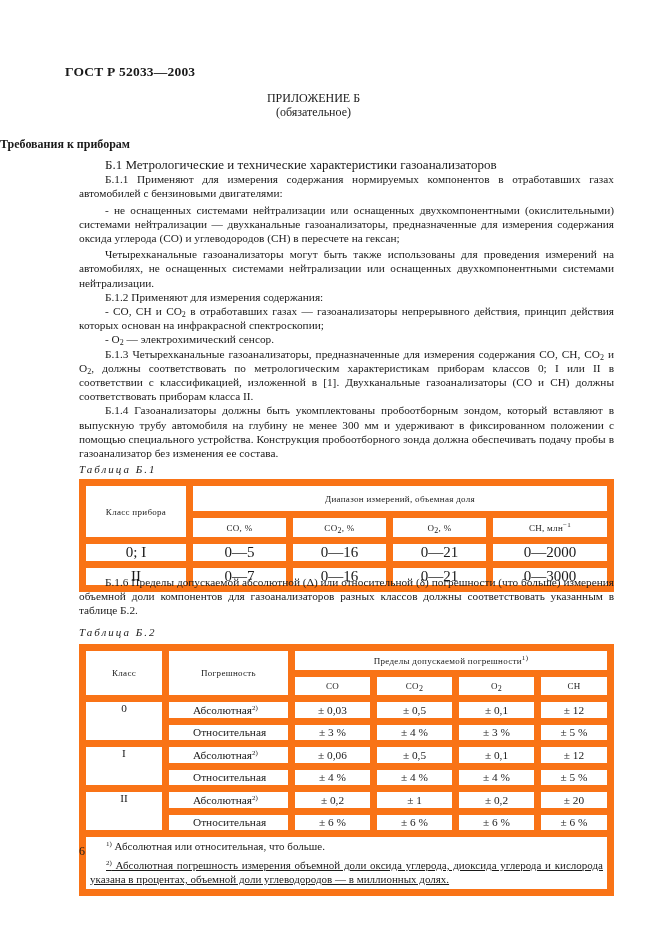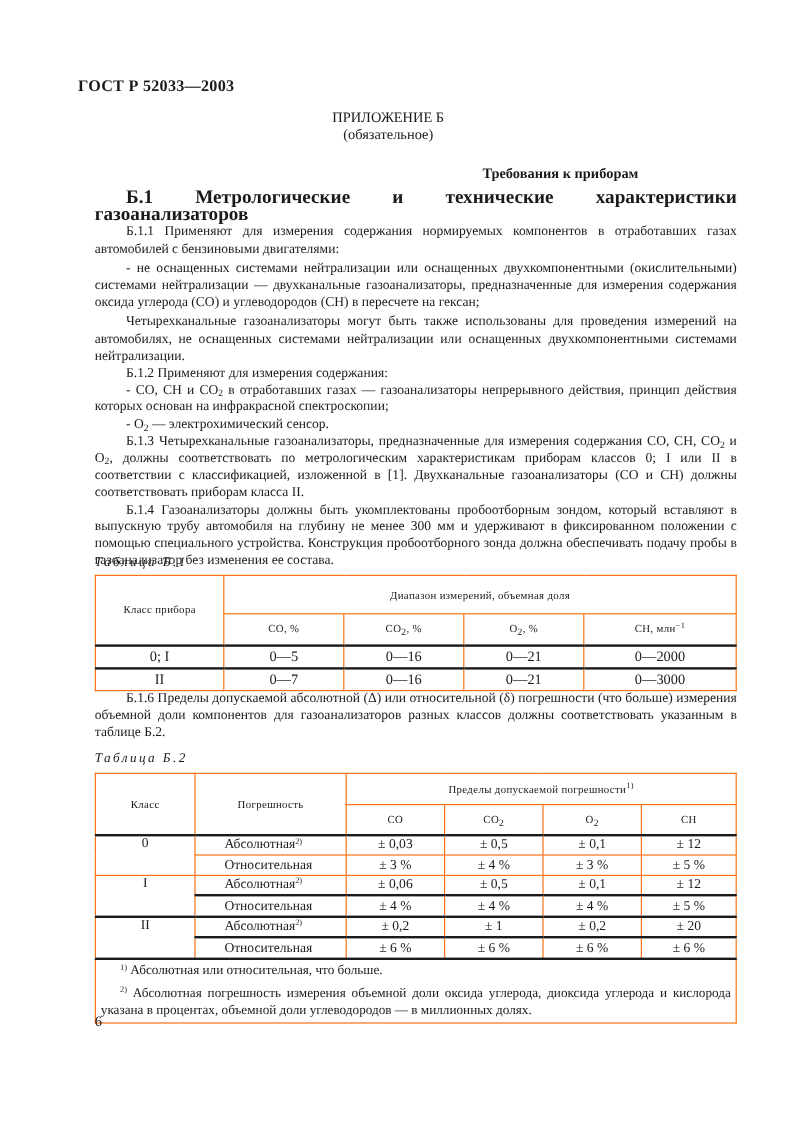--- a/index.html
+++ b/index.html
@@ -6,47 +6,47 @@
   body {
     width:661px; height:936px; position:relative; overflow:hidden;
     font-family:"Liberation Serif", "DejaVu Serif", serif;
     color:#1a1a1a;
   }
   .page-header {
     position:absolute; left:65px; top:64px;
     font-size:13.5px; font-weight:bold; letter-spacing:0.2px;
   }
   .appendix-title {
-    position:absolute; left:10px; width:627px; top:91px;
+    position:absolute; left:0; width:627px; top:91px;
     text-align:center; font-size:12px; line-height:14px;
   }
   .section-title {
     position:absolute; left:0; width:532px; top:137px;
-    text-align:right; font-size:12px; font-weight:bold;
+    text-align:left; font-size:12px; font-weight:bold;
   }
   .body-text {
     position:absolute; left:79px; width:535px; top:158px;
     font-size:11.3px; line-height:14.2px; text-align:justify;
   }
   .body-text p { margin:0; }
   .body-text .ind { text-indent:26px; }
   .body-text h2 {
-    margin:0; font-size:16px; font-weight:bold; text-indent:26px; line-height:14.2px;
+    margin:0; font-size:13px; font-weight:normal; text-indent:26px; line-height:14.2px;
   }
   .body-text .gap { margin-top:2px; }
   sub { font-size:8px; vertical-align:-2px; line-height:0; }
   sup { font-size:7px; vertical-align:4px; line-height:0; }
   .table-label {
     position:absolute; left:79px; font-size:11px; letter-spacing:2px;font-style:italic;
   }
   table { border-collapse:collapse; position:absolute; left:79px; width:535px; }
-  td, th { border:1px solid #f97316; text-align:center; font-weight:normal; padding:0; }
+  td, th { border:7px solid #f97316; text-align:center; font-weight:normal; padding:0; }
   .t1 { top:479px; }
   .t1 th { font-size:9px; letter-spacing:0.3px; }
-  .t1 td { font-size:12px; height:17px; }
+  .t1 td { font-size:15px; height:17px; }
   .t1 .thick-top td { border-top:2.5px solid #1a1a1a; }
   .t1 { border:1.5px solid #1a1a1a; }
   .t2 { top:644px; border:1.5px solid #1a1a1a; }
   .t2 th { font-size:9px; letter-spacing:0.3px;margin-left:11px; }
   .t2 td { font-size:11.3px; height:15.5px; }
   .t2 td.left { text-align:left; padding-left:24px; }
   .t2 .thick-top td { border-top:2.5px solid #1a1a1a; }
   .t2 .foot td { text-align:left; font-size:11px; line-height:14px; padding:2px 4px 3px 4px; border-top:2.5px solid #1a1a1a;margin-left:44px; }
   .t2 .foot p { margin:0; text-align:justify; }
   .t2 .foot .ind { text-indent:16px; }
@@ -184,19 +184,19 @@
   <tr class="thick-top">
     <td class="left">Относительная</td>
     <td>± 6 %</td>
     <td>± 6 %</td>
     <td>± 6 %</td>
     <td>± 6 %</td>
   </tr>
   <tr class="foot">
     <td colspan="6">
       <p class="ind"><sup>1)</sup><span> Абсолютная или относительная, что больше.</span></p>
-      <p class="ind" style="margin-top:5px;"><sup>2)</sup><span> Абсолютная погрешность измерения объемной доли оксида углерода, диоксида углерода и кислорода указана в процентах, объемной доли углеводородов — в миллионных долях.</span></p>
+      <p class="ind" style="margin-top:5px;text-decoration:underline;"><sup>2)</sup><span> Абсолютная погрешность измерения объемной доли оксида углерода, диоксида углерода и кислорода указана в процентах, объемной доли углеводородов — в миллионных долях.</span></p>
     </td>
   </tr>
 </tbody>
   </table>
 
 <div class="page-number">6</div>
 
 </body></html>

